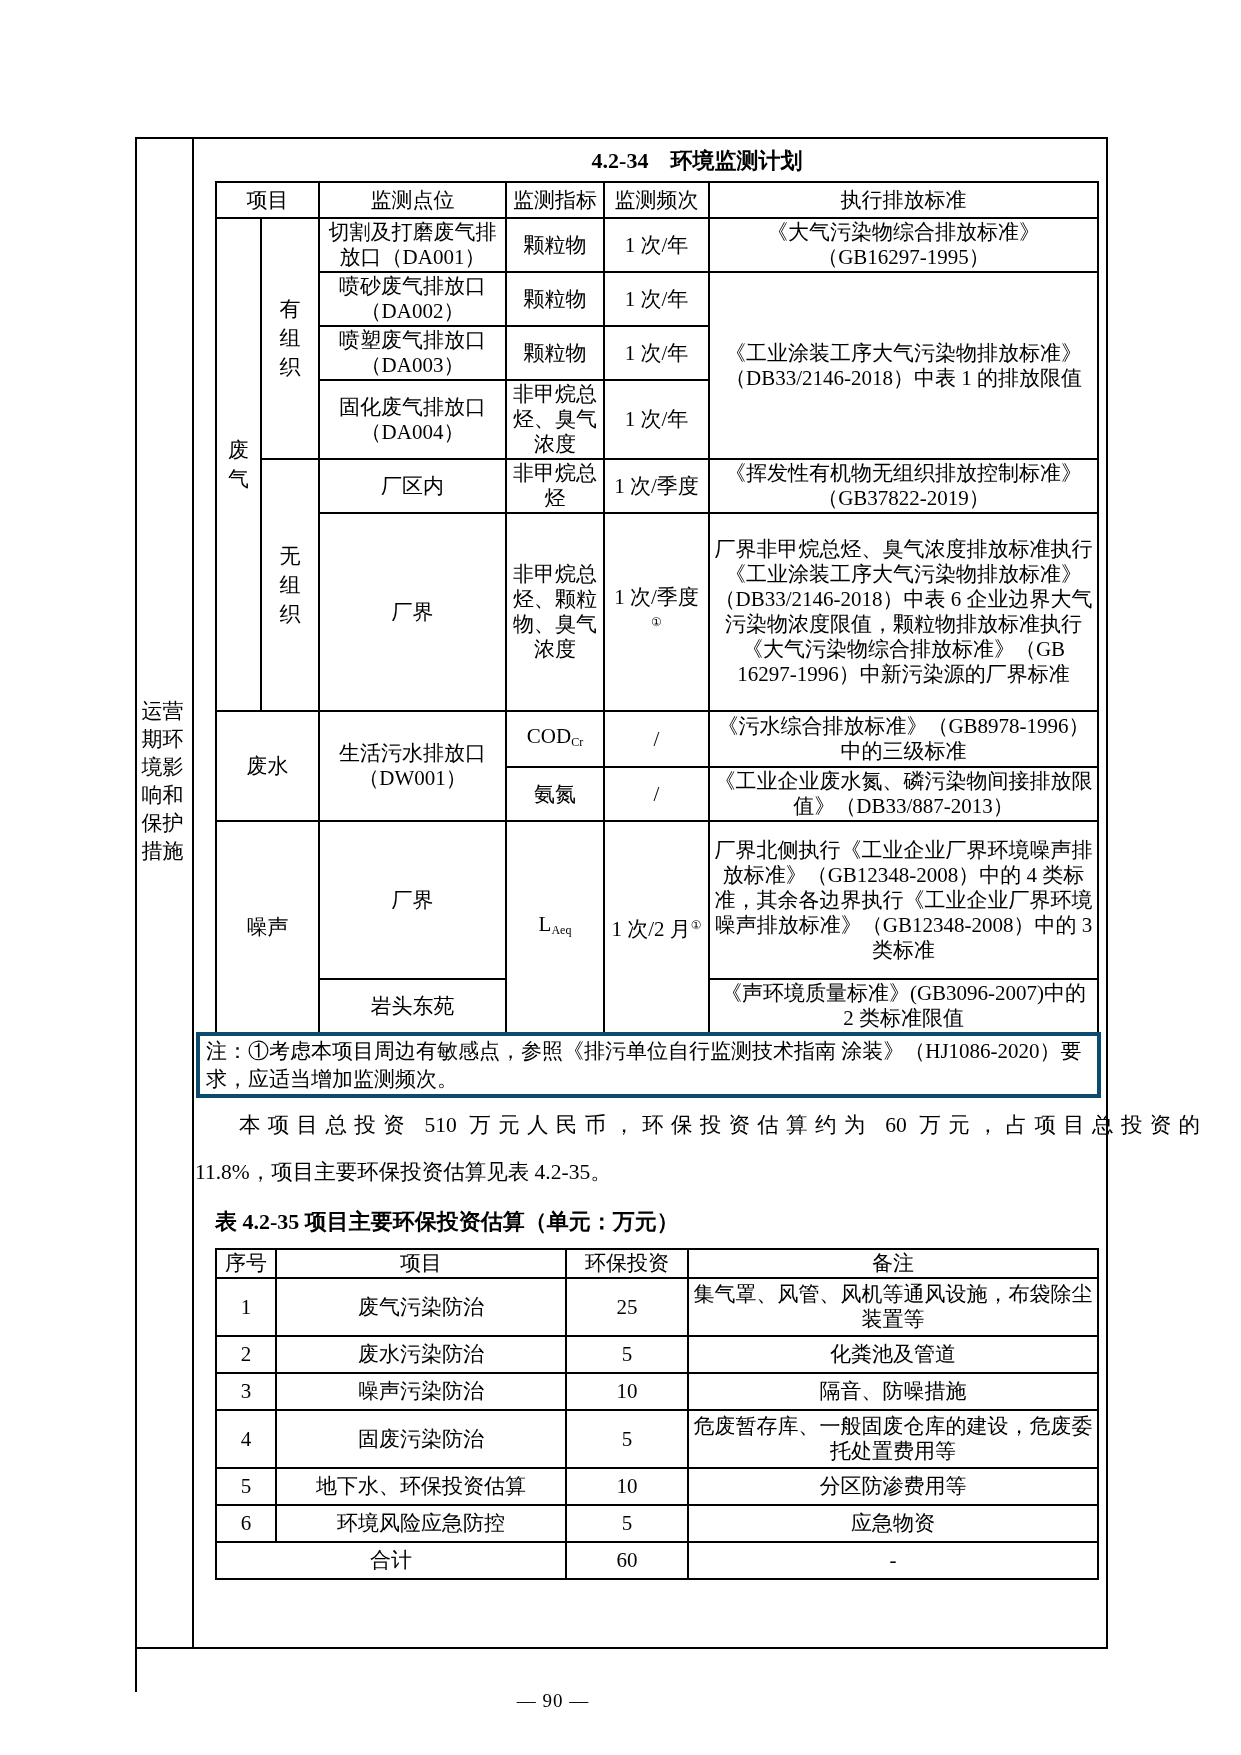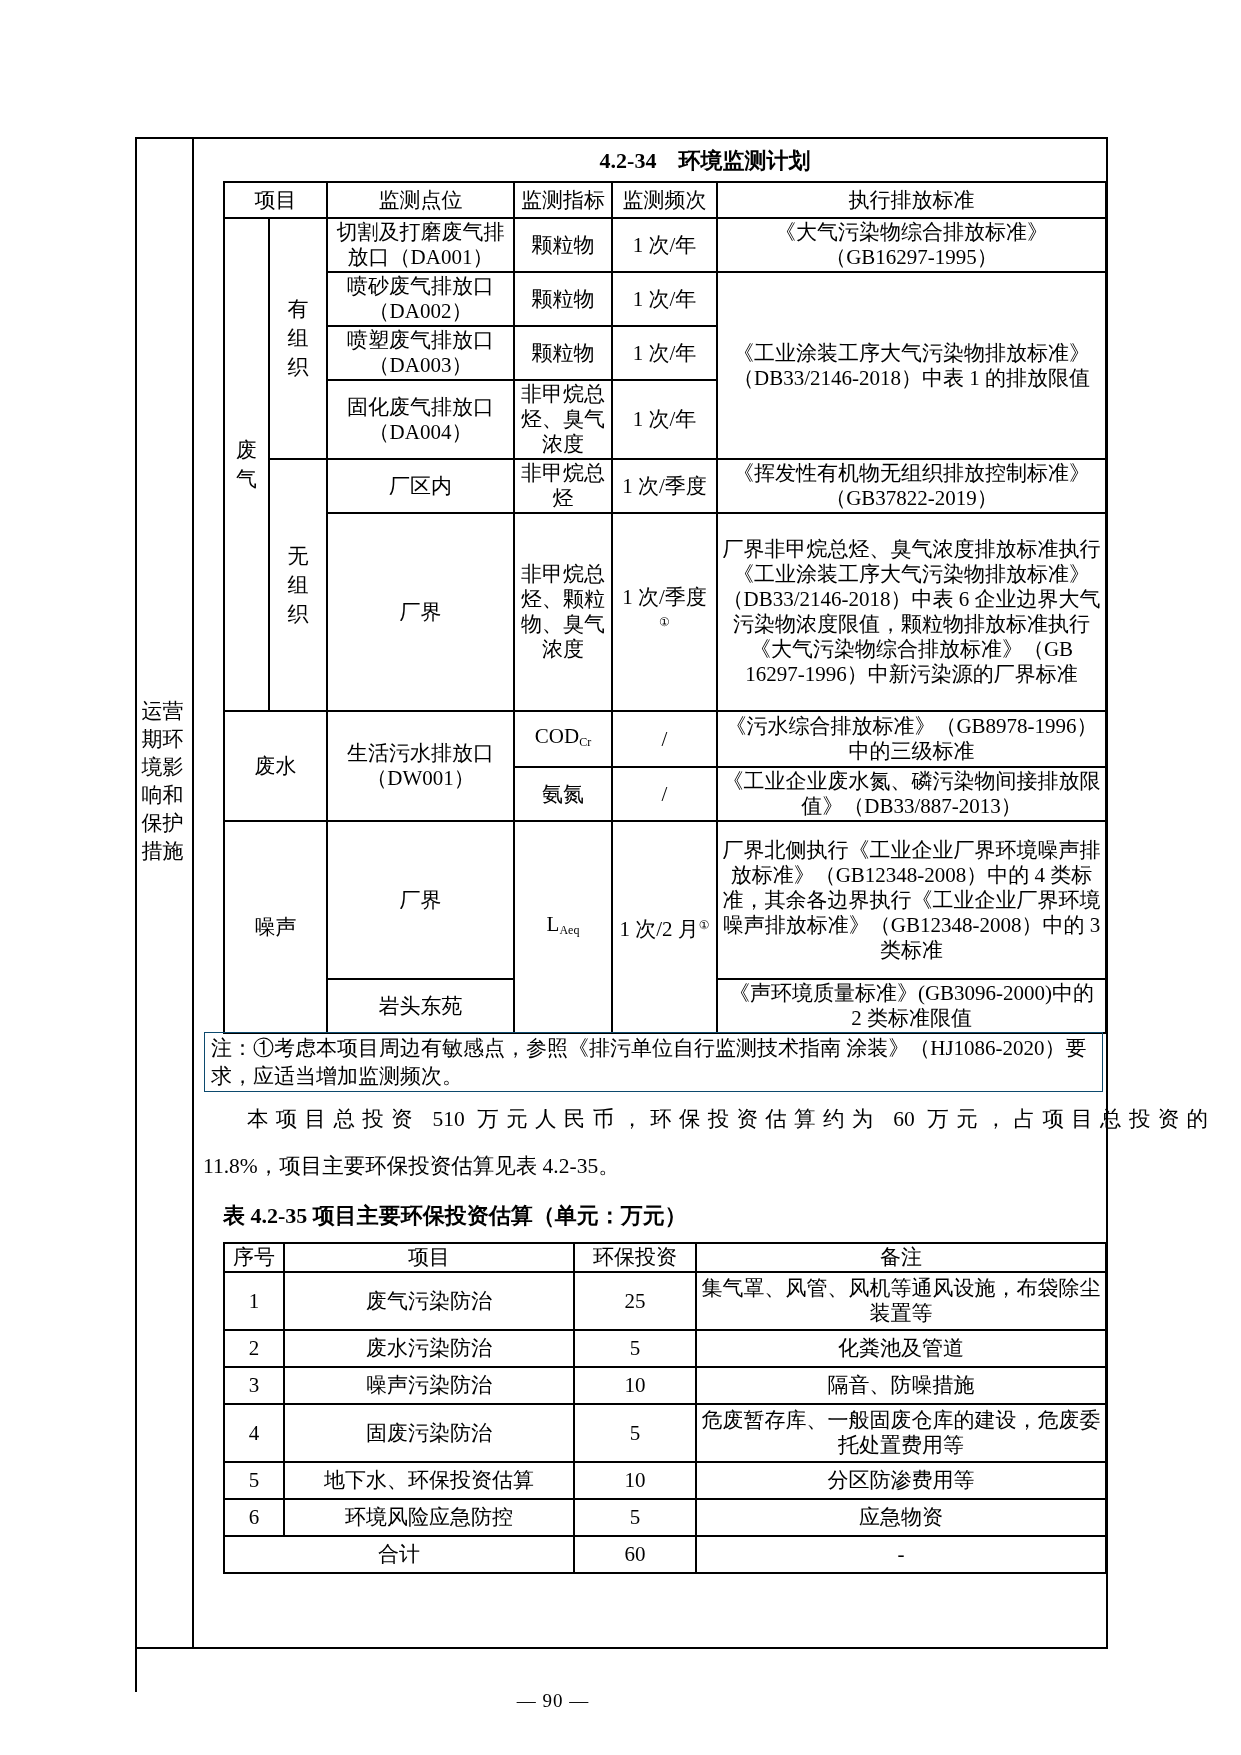--- a/index.html
+++ b/index.html
@@ -3,31 +3,31 @@
 <meta charset="utf-8">
 <style>
   html,body{margin:0;padding:0;background:#888;}
   .page{width:1241px;height:1755px;position:relative;background:#ffffff;
         font-family:"Liberation Serif","DejaVu Serif",serif;color:#000;}
   .outer{position:absolute;left:135px;top:137px;width:969px;height:1508px;
          border:2px solid #000;display:flex;overflow:visible;}
   .sidebar{width:55px;border-right:2px solid #000;flex:none;}
   .sidebar-label{width:46px;margin:558px auto 0 auto;font-size:21px;line-height:28px;
                  }
-  .content{flex:1;position:relative;overflow:visible;padding-left:8px;}
+  .content{flex:1;position:relative;overflow:visible;}
   .mon-title{margin-top:7px;text-align:center;font-weight:bold;font-size:22px;line-height:30px;}
   table.doc{border-collapse:collapse;table-layout:fixed;margin-left:21px;font-size:21px;}
   table.doc td{border:2px solid #000;text-align:center;vertical-align:middle;
                padding:1px 4px;line-height:25px;overflow:hidden;}
   table.mon{width:882px;margin-top:5px;}
   td.just{text-align:justify;text-align-last:center;padding:1px 6px;}
   .vlabel{display:inline-block;width:23px;line-height:29px;}
   sub.sm{font-size:12px;vertical-align:-3px;letter-spacing:0;}
   sup.sm{font-size:12px;vertical-align:7px;}
-  .note{margin-left:2px;margin-top:-2px;width:885px;border:1px solid #0c4a6e;
+  .note{margin-left:2px;margin-top:-2px;width:885px;border:4px solid #0c4a6e;
         font-size:21px;line-height:28px;padding:1px 6px;text-align:left;}
   .heading{margin-left:1px;margin-top:7px;font-size:23px;font-weight:bold;line-height:30px;}
   .para{margin-left:1px;margin-top:12px;width:1005px;font-size:21.5px;}
   .para-l1{text-indent:44px;text-align:justify;text-align-last:justify;line-height:31px;}
   .para-l2{margin-top:16px;line-height:31px;}
   .inv-title{width:882px;margin-left:21px;margin-top:20px;
              font-weight:bold;font-size:22px;line-height:28px;}
   table.inv{width:882px;margin-top:12px;}
   .left-ext{position:absolute;left:135px;top:1645px;width:2px;height:47px;background:#000;}
   .pageno{position:absolute;left:0;top:1690px;width:1106px;text-align:center;
@@ -115,21 +115,21 @@
         </tr>
         <tr style="height:158px">
           <td colspan="2" rowspan="2">噪声</td>
           <td>厂界</td>
           <td rowspan="2"><span>L</span><sub class="sm">Aeq</sub></td>
           <td rowspan="2"><span>1 次/2 月</span><sup class="sm">①</sup></td>
           <td class="just">厂界北侧执行《工业企业厂界环境噪声排放标准》（GB12348-2008）中的 4 类标准，其余各边界执行《工业企业厂界环境噪声排放标准》（GB12348-2008）中的 3 类标准</td>
         </tr>
         <tr style="height:53px">
           <td>岩头东苑</td>
-          <td>《声环境质量标准》(GB3096-2000)中的 2 类标准限值</td>
+          <td>《声环境质量标准》(GB3096-2007)中的 2 类标准限值</td>
         </tr>
       </tbody>
         </table>
 
       <div class="note">注：①考虑本项目周边有敏感点，参照《排污单位自行监测技术指南 涂装》（HJ1086-2020）要求，应适当增加监测频次。</div>
 
 
       <div class="para">
         <div class="para-l1">本项目总投资 510 万元人民币，环保投资估算约为 60 万元，占项目总投资的</div>
         <div class="para-l2">11.8%，项目主要环保投资估算见表 4.2-35。</div>

